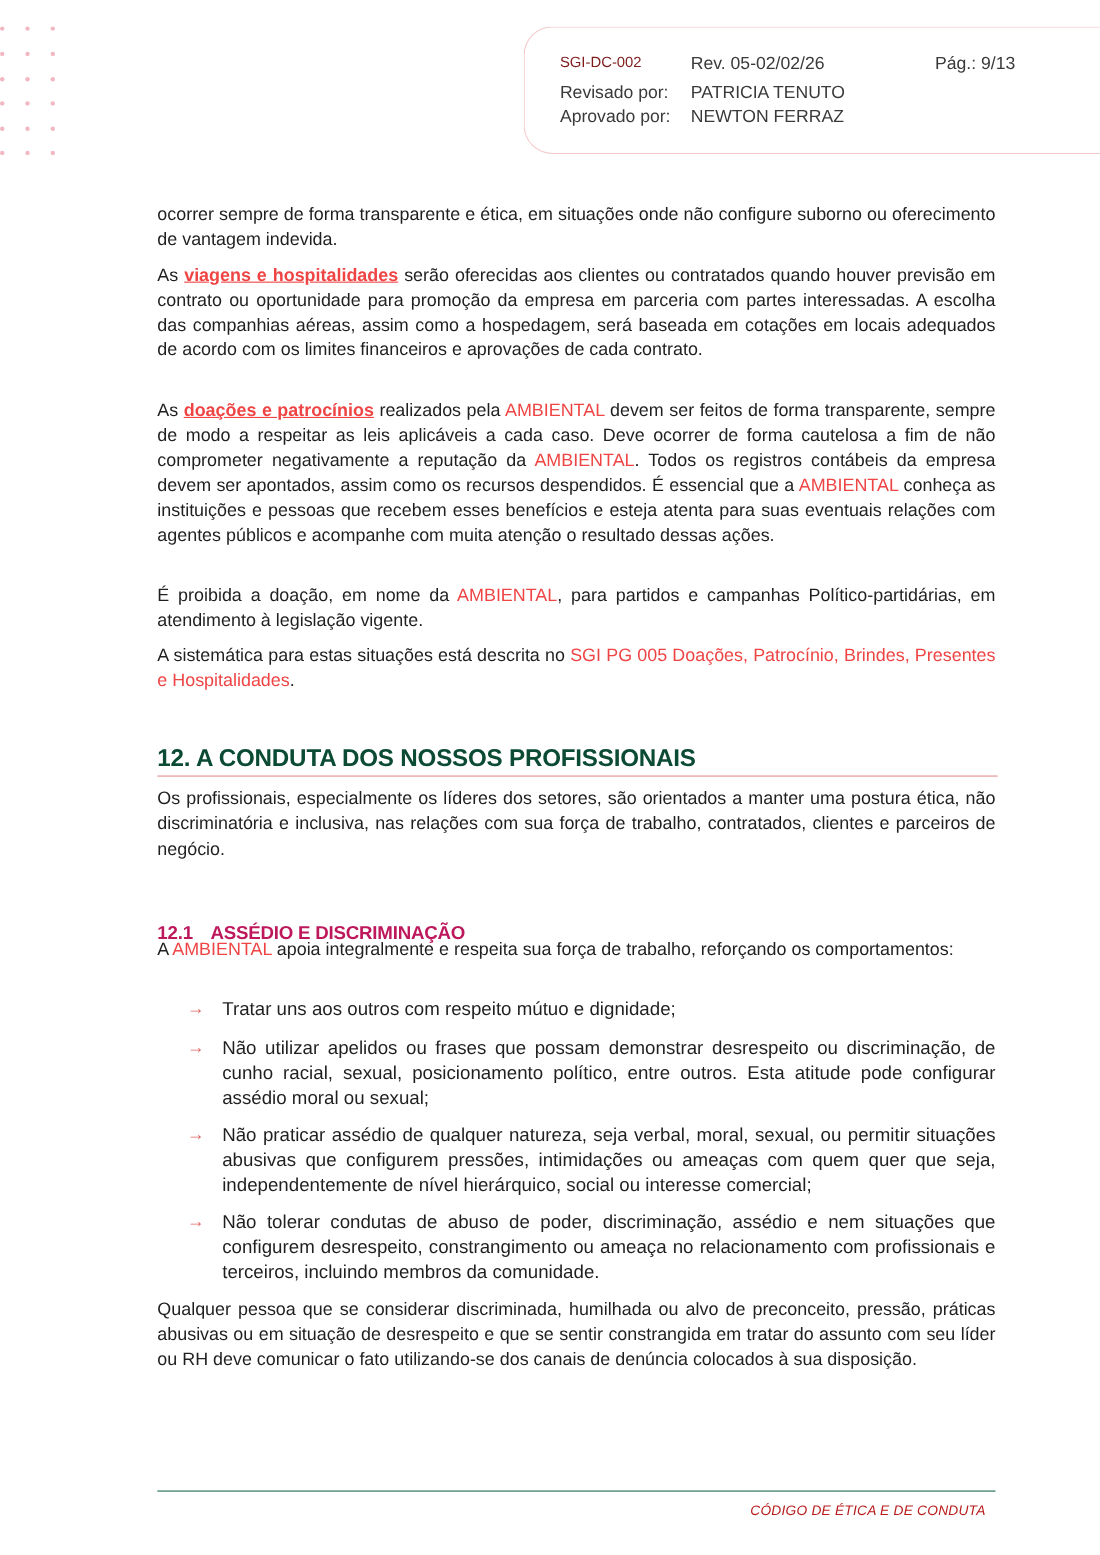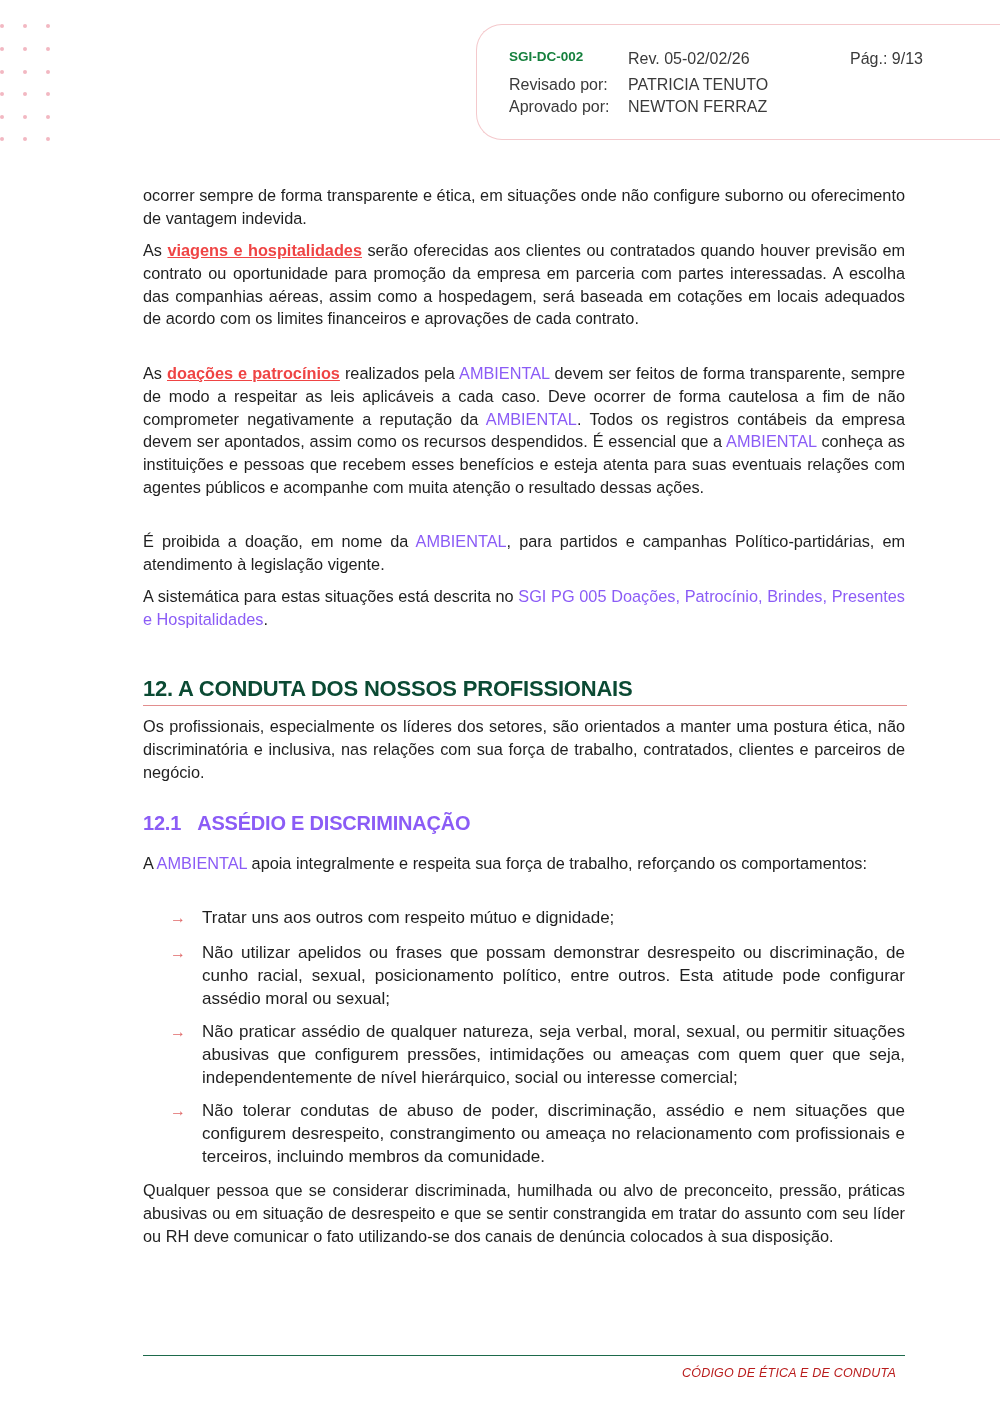--- a/index.html
+++ b/index.html
@@ -10,37 +10,37 @@
   }
   .dots { position: absolute; left: 0; top: 20px; width: 60px; height: 130px; }
   .dot { position: absolute; width: 4px; height: 4px; border-radius: 50%; background: #f2b8c2; }
 
   .header-box {
     position: absolute; left: 476px; top: 24px; width: 540px; height: 116px;
     border: 1.5px solid #f4c9cc; border-right: none; border-radius: 26px 0 0 26px;
     box-sizing: border-box;
   }
   .hdr { position: absolute; font-size: 16px; color: #3a3a3a; white-space: nowrap; }
-  .hdr.code { color: #15803d; font-size: 13.5px; font-weight: bold; }
+  .hdr.code { color: #7f1d1d; font-size: 13.5px; font-weight: normal; }
 
   .content { position: absolute; left: 143px; width: 762px; }
   p.body {
     margin: 0; font-size: 16.3px; line-height: 22.8px; text-align: justify;
   }
-  .green { color: #8b5cf6; }
+  .green { color: #ef4444; }
   .link { color: #ef4444; font-weight: bold; text-decoration: underline; }
 
   .h12 {
     position: absolute; left: 143px; top: 676px; width: 764px;
     font-size: 22px; font-weight: bold; color: #0b4a33;
     padding-bottom: 3px; border-bottom: 1.5px solid #e28e8e; letter-spacing: -0.2px;
   }
   .h121 {
-    position: absolute; left: 143px; top: 812px;
-    font-size: 20px; font-weight: bold; color: #8b5cf6; letter-spacing: -0.2px;
+    position: absolute; left: 143px; top: 839px;
+    font-size: 17px; font-weight: bold; color: #be185d; letter-spacing: -0.2px;
   }
   .h121 .num { margin-right: 16px; }
 
   .bullet { position: absolute; left: 170px; width: 735px; }
   .bullet .arrow { position: absolute; left: 0; top: 0; color: #e06a6a; font-size: 16px; line-height: 22.8px; }
   .bullet p { margin: 0 0 0 32px; font-size: 17px; line-height: 22.8px; text-align: justify; }
 
   .footer-line { position: absolute; left: 143px; top: 1355px; width: 762px; height: 0; border-top: 1.5px solid #1d6a4b; }
   .footer-text { position: absolute; right: 104px; top: 1366px; font-size: 12.5px; font-style: italic; color: #b91c1c; letter-spacing: 0.2px; }
 </style>

